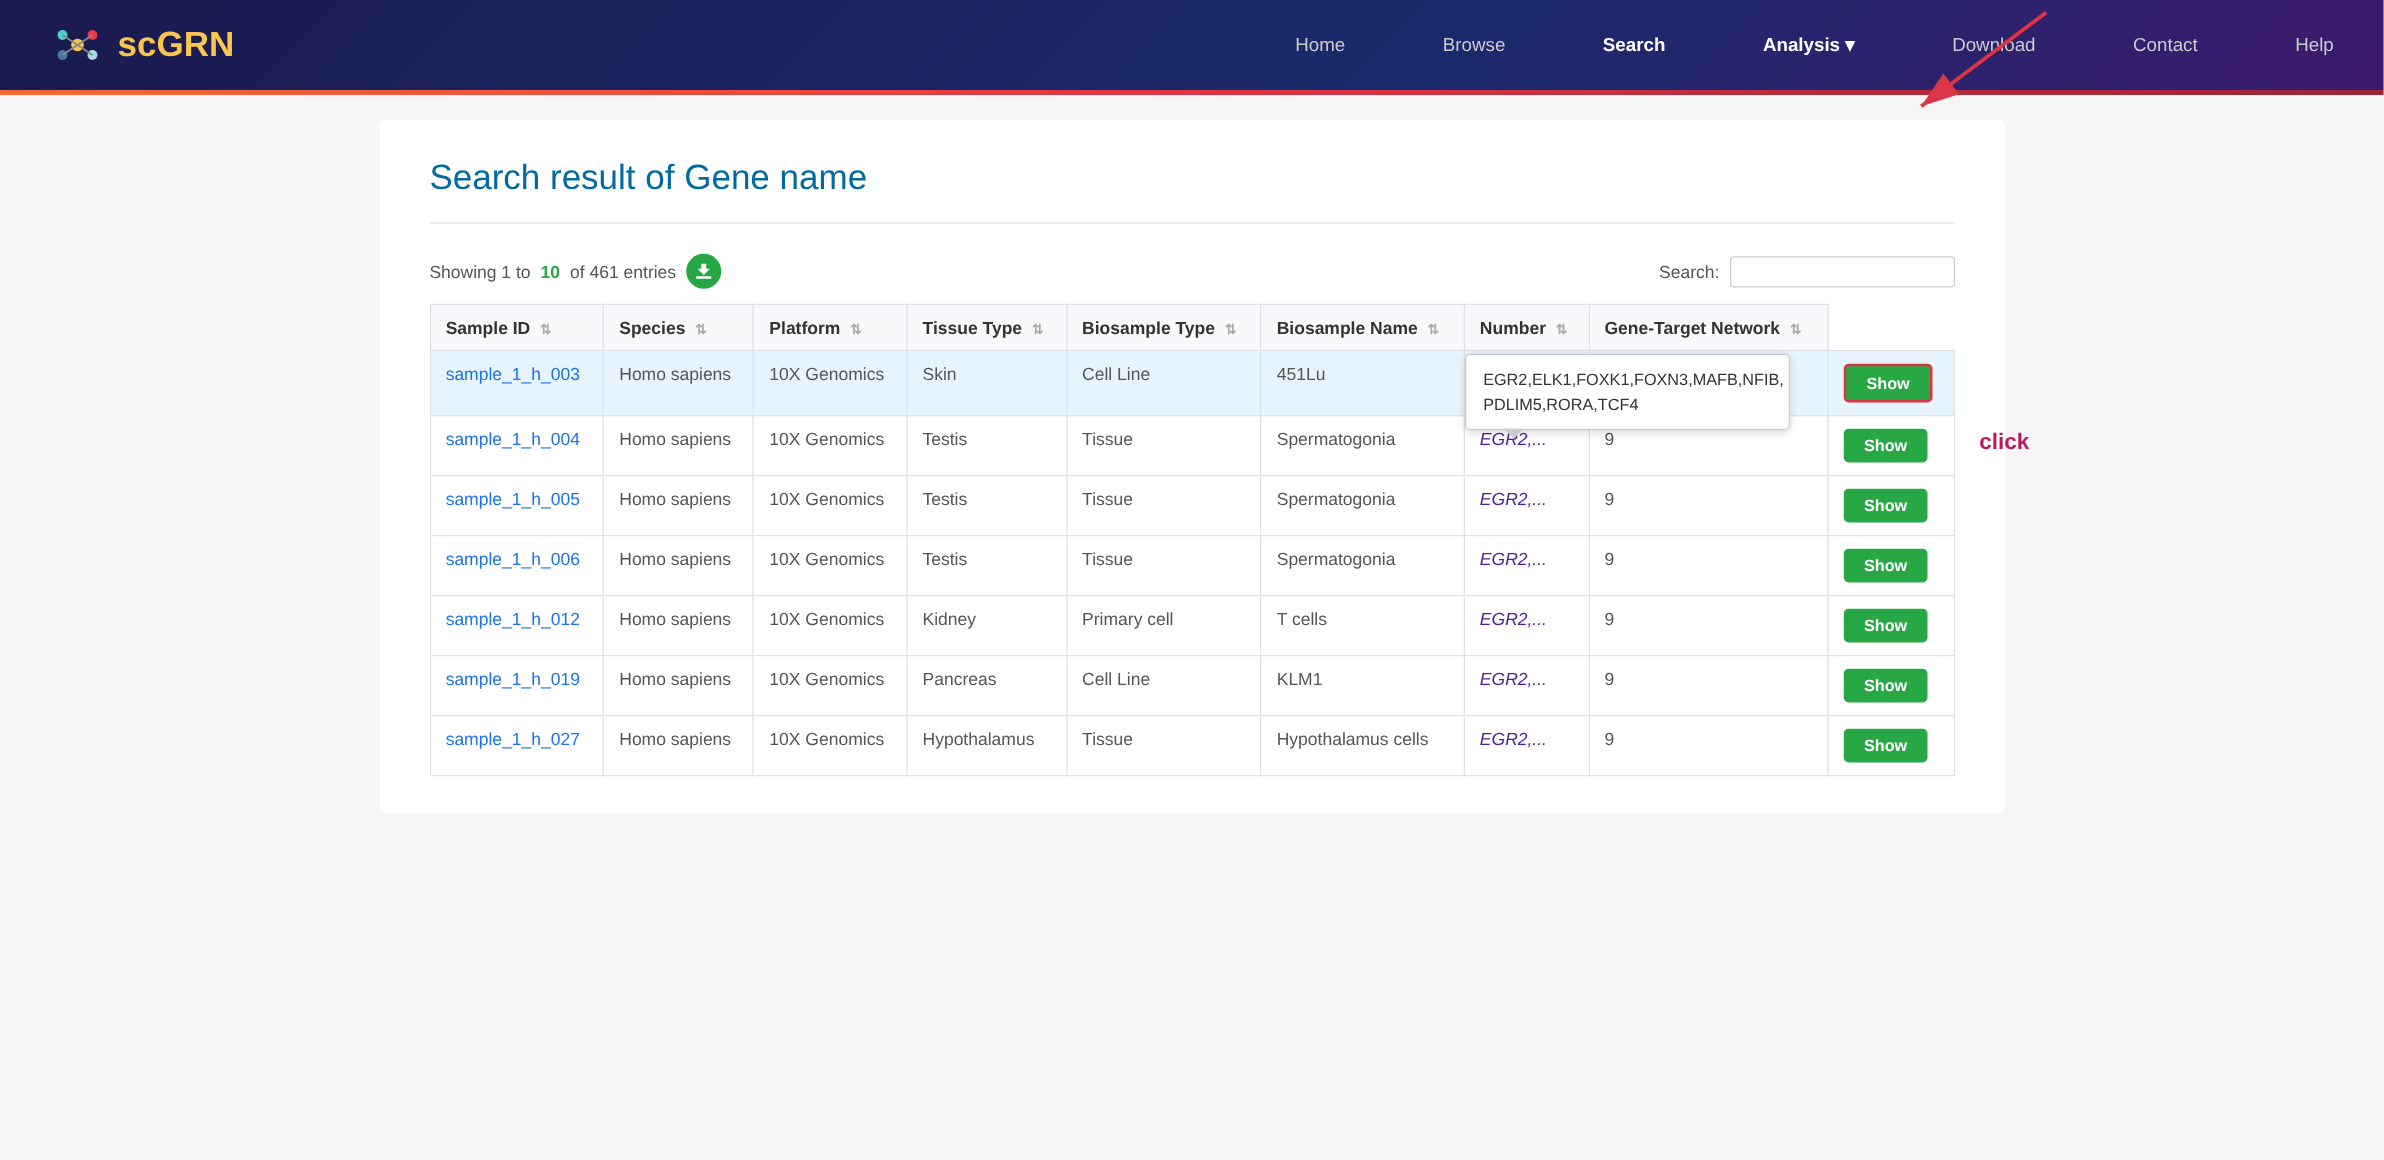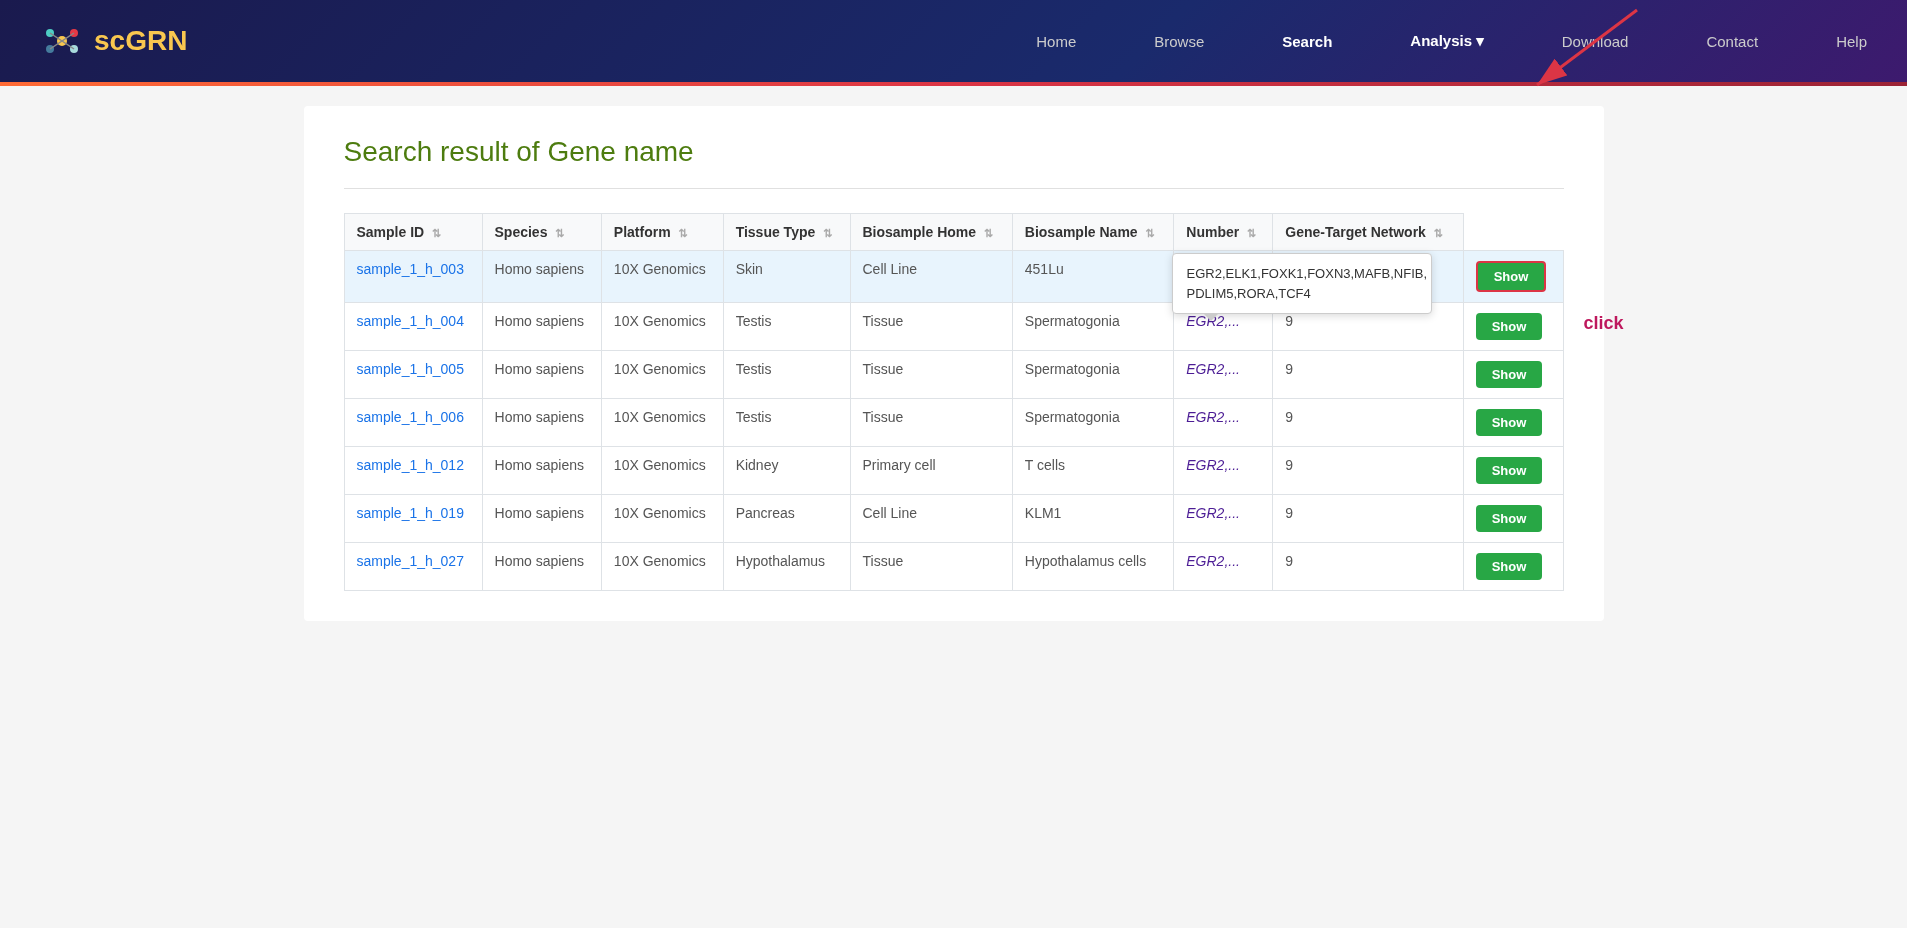--- a/index.html
+++ b/index.html
@@ -1,39 +1,39 @@
 <!DOCTYPE html>
 <html><head>
   <meta charset="utf-8">
   <style>
     * { box-sizing: border-box; margin: 0; padding: 0; }
     body { font-family: Arial, sans-serif; background: #f5f5f5; }
 
     
     nav {
       background: linear-gradient(135deg, #1a1a4e 0%, #1a2a6c 60%, #3d1a6e 100%);
-      display: flex; align-items: center; padding: 0 40px; height: 82px;
+      display: flex; align-items: center; padding: 0 40px; height: 72px;
       position: relative;
     }
     .logo {
       display: flex; align-items: center; gap: 10px; margin-right: auto;
     }
     .logo-icon { width: 44px; height: 44px; }
     .logo-text { font-size: 28px; font-weight: bold; color: #fff; }
     .logo-text span { color: #f9c74f; }
     .nav-links { display: flex; gap: 30px; align-items: center; }
     .nav-links a {
       color: #ccc; text-decoration: none; font-size: 15px; font-weight: 500; margin-left: 48px;
     }
     .nav-links a.active { color: #fff; font-weight: bold; }
 
     
     .main { background: #fff; margin: 20px auto; max-width: 1300px; padding: 30px 40px; border-radius: 4px; }
 
-    h1 { font-size: 28px; font-weight: 400; color: #4d7c0f; margin-bottom: 24px; border-bottom: 1px solid #e0e0e0; padding-bottom: 20px; }
+    h1 { font-size: 28px; font-weight: 400; color: #0369a1; margin-bottom: 24px; border-bottom: 1px solid #e0e0e0; padding-bottom: 20px; }
 
     
     .table-controls {
       display: flex; justify-content: space-between; align-items: center; margin-bottom: 12px;
     }
     .showing-text { font-size: 14px; color: #555; display: flex; align-items: center; gap: 8px; }
     .showing-text strong { color: #28a745; }
     .download-icon {
       width: 28px; height: 28px; background: #28a745; border-radius: 50%;
       display: flex; align-items: center; justify-content: center; cursor: pointer;
@@ -138,20 +138,37 @@
       </marker>
     </defs>
   </svg>
 </nav>
 
 <div style="height:4px; background: linear-gradient(to right, #ff6b35, #dc3545, #9b2335);"></div>
 
 <div class="main">
   <h1>Search result of Gene name</h1>
 
+  <div class="table-controls">
+    <div class="showing-text">
+      <span>Showing 1 to </span>
+        <strong>10</strong>
+        <span> of 461 entries</span>
+      <div class="download-icon" title="Download table">
+        <svg width="14" height="14" viewBox="0 0 14 14">
+          <path d="M7 10L2 5h3V1h4v4h3L7 10z" fill="#fff"></path>
+          <rect x="1" y="11" width="12" height="2" fill="#fff"></rect>
+        </svg>
+      </div>
+    </div>
+    <div class="search-control">
+      <label>Search:</label>
+      <input type="text" value="" style="">
+    </div>
+  </div>
 
   <div style="position:relative;">
     <div class="tooltip-box" style="position:absolute; top:40px; left:828px; z-index:200;">
       <span>EGR2,ELK1,FOXK1,FOXN3,MAFB,NFIB,
 PDLIM5,RORA,TCF4</span>
     </div>
 
     <table>
       <thead>
         <tr>
@@ -165,21 +182,21 @@
           </th>
           <th>
             <span>Platform</span>
             <span class="sort-icon">⇅</span>
           </th>
           <th>
             <span>Tissue Type</span>
             <span class="sort-icon">⇅</span>
           </th>
           <th>
-            <span>Biosample Home</span>
+            <span>Biosample Type</span>
             <span class="sort-icon">⇅</span>
           </th>
           <th>
             <span>Biosample Name</span>
             <span class="sort-icon">⇅</span>
           </th>
           <th>
             <span>Number</span>
             <span class="sort-icon">⇅</span>
           </th>

